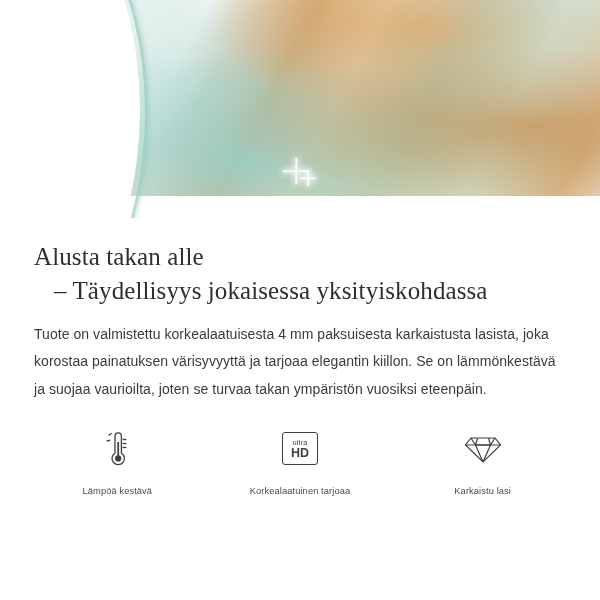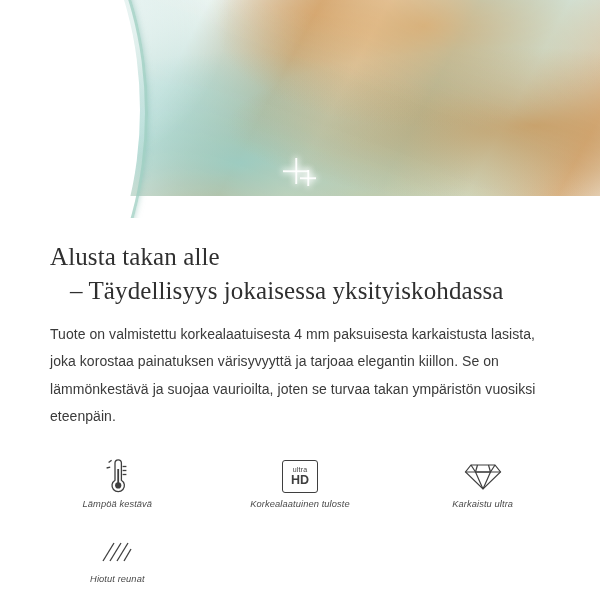--- a/index.html
+++ b/index.html
@@ -132,21 +132,21 @@
     transform: translate(-50%,-50%);
     box-shadow: 0 0 6px 1px rgba(255,255,255,0.9);
   }
   .sparkle.s1 { left: 283px; top: 158px; }
   .sparkle.s2 { left: 300px; top: 170px; width: 16px; height: 16px; }
   .sparkle.s2::before { width: 16px; }
   .sparkle.s2::after { height: 16px; }
 
   
   .content {
-    padding: 0 50px;
+    padding: 0 34px;
     box-sizing: border-box;
   }
   .headline {
     margin: 22px 0 0 0;
     font-family: "Liberation Serif", serif;
     font-size: 25px;
     line-height: 1.34;
     color: #2f2f2f;
     font-weight: 400;
     letter-spacing: 0.1px;
@@ -178,26 +178,25 @@
     justify-content: flex-start;
   }
   .feature-icon {
     height: 40px;
     display: flex;
     align-items: center;
     justify-content: center;
     color: #3f3f3f;
   }
   .feature-label {
-    margin-top: 3px;
+    margin-top: 17px;
     font-size: 9.3px;
     color: #4a4a4a;
     text-align: left;
     letter-spacing: 0.1px;
-    font-style: italic;
   }
   .ultrahd-box {
     border: 1.4px solid #3f3f3f;
     border-radius: 3px;
     width: 34px;
     height: 31px;
     display: flex;
     flex-direction: column;
     align-items: center;
     justify-content: center;
@@ -260,46 +259,35 @@
       <div class="feature-label">Lämpöä kestävä</div>
     </div>
 
     <div class="feature">
       <div class="feature-icon">
         <div class="ultrahd-box">
           <span class="u">ultra</span>
           <span class="hd">HD</span>
         </div>
       </div>
-      <div class="feature-label">Korkealaatuinen tuloste</div>
+      <div class="feature-label">Korkealaatuinen tarjoaa</div>
     </div>
 
 
     <div class="feature">
       <div class="feature-icon">
         <svg width="38" height="32" viewBox="0 0 38 32" fill="none" stroke="#3f3f3f" stroke-width="1.2">
           <path d="M7 5h24l5.5 7L19 29 1.5 12 7 5z"></path>
           <path d="M1.5 12h35"></path>
           <path d="M7 5l4.5 7L19 29"></path>
           <path d="M31 5l-4.5 7L19 29"></path>
           <path d="M11.5 12h15"></path>
           <path d="M13.5 5l-2 7"></path>
           <path d="M24.5 5l2 7"></path>
         </svg>
       </div>
-      <div class="feature-label">Karkaistu ultra</div>
-    </div>
-
-    <div class="feature">
-      <div class="feature-icon">
-        <svg width="34" height="30" viewBox="0 0 34 30" fill="none" stroke="#3f3f3f" stroke-width="1.3">
-          <path d="M3 25L14 7"></path>
-          <path d="M10 25L21 7"></path>
-          <path d="M17 25L28 7"></path>
-          <path d="M24 25L31 13"></path>
-        </svg>
-      </div>
-      <div class="feature-label">Hiotut reunat</div>
-    </div>
+      <div class="feature-label">Karkaistu lasi</div>
+    </div>
+
 
 
   </div>
 </div>
 
 </body></html>

